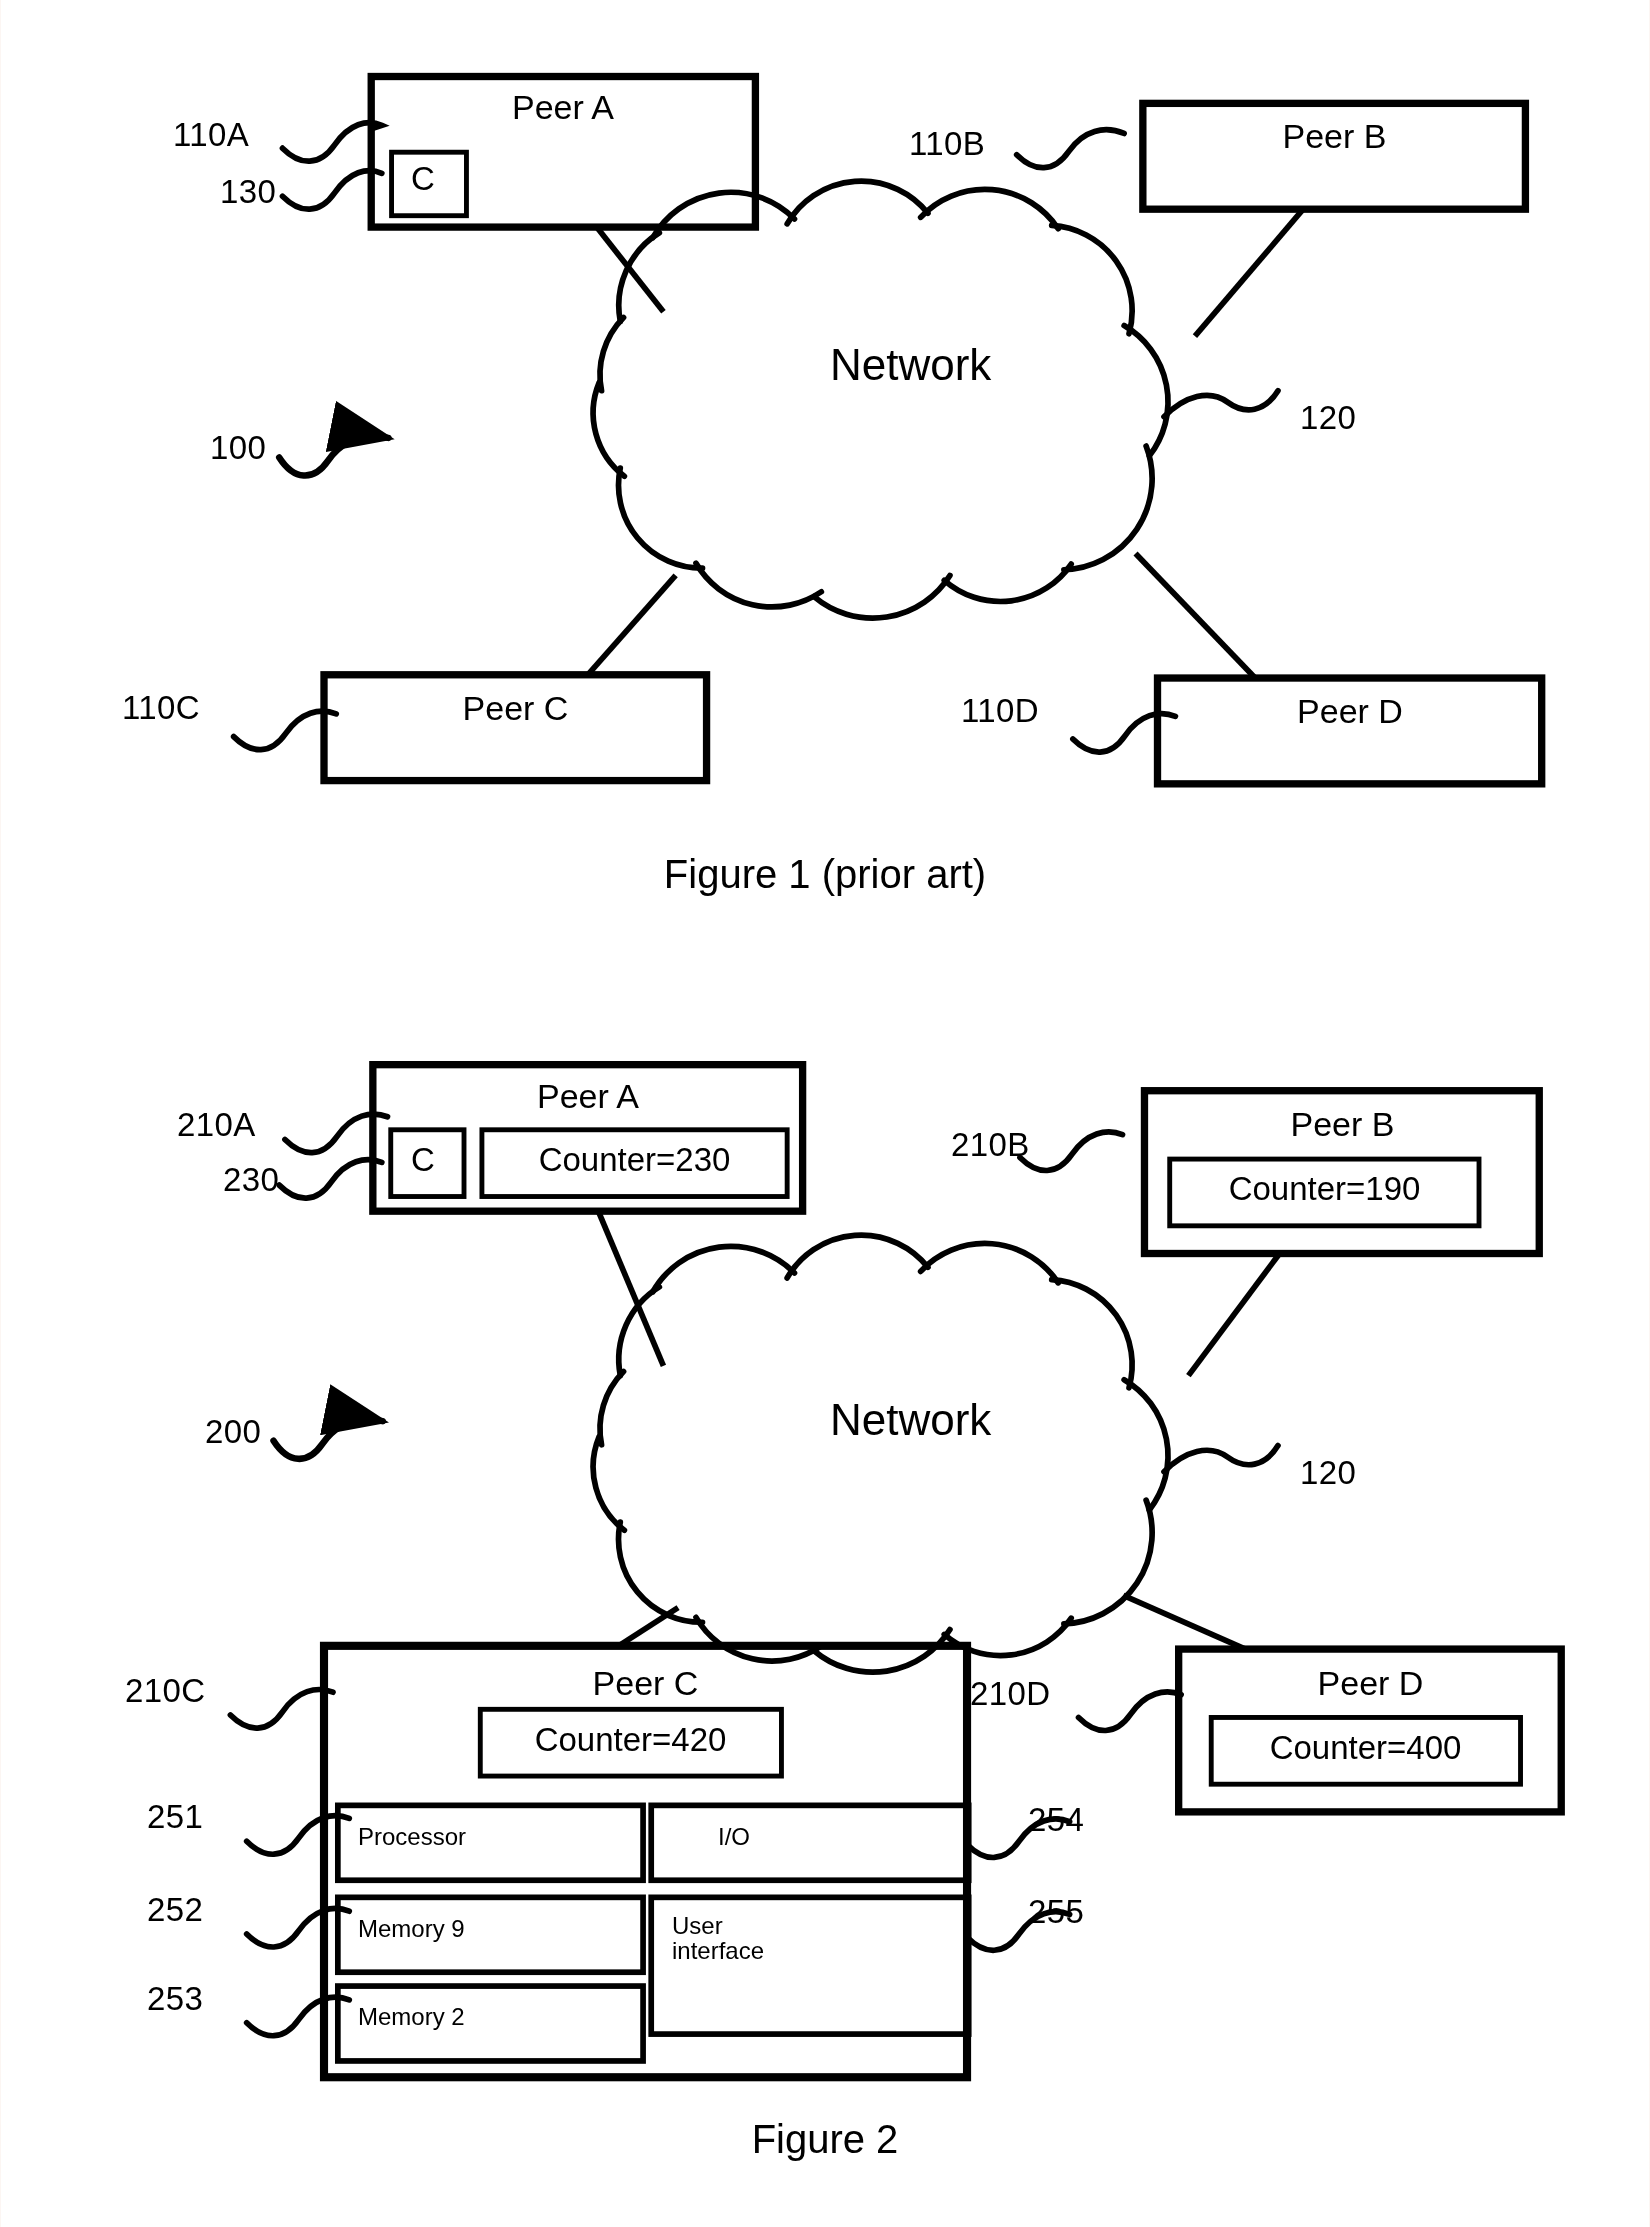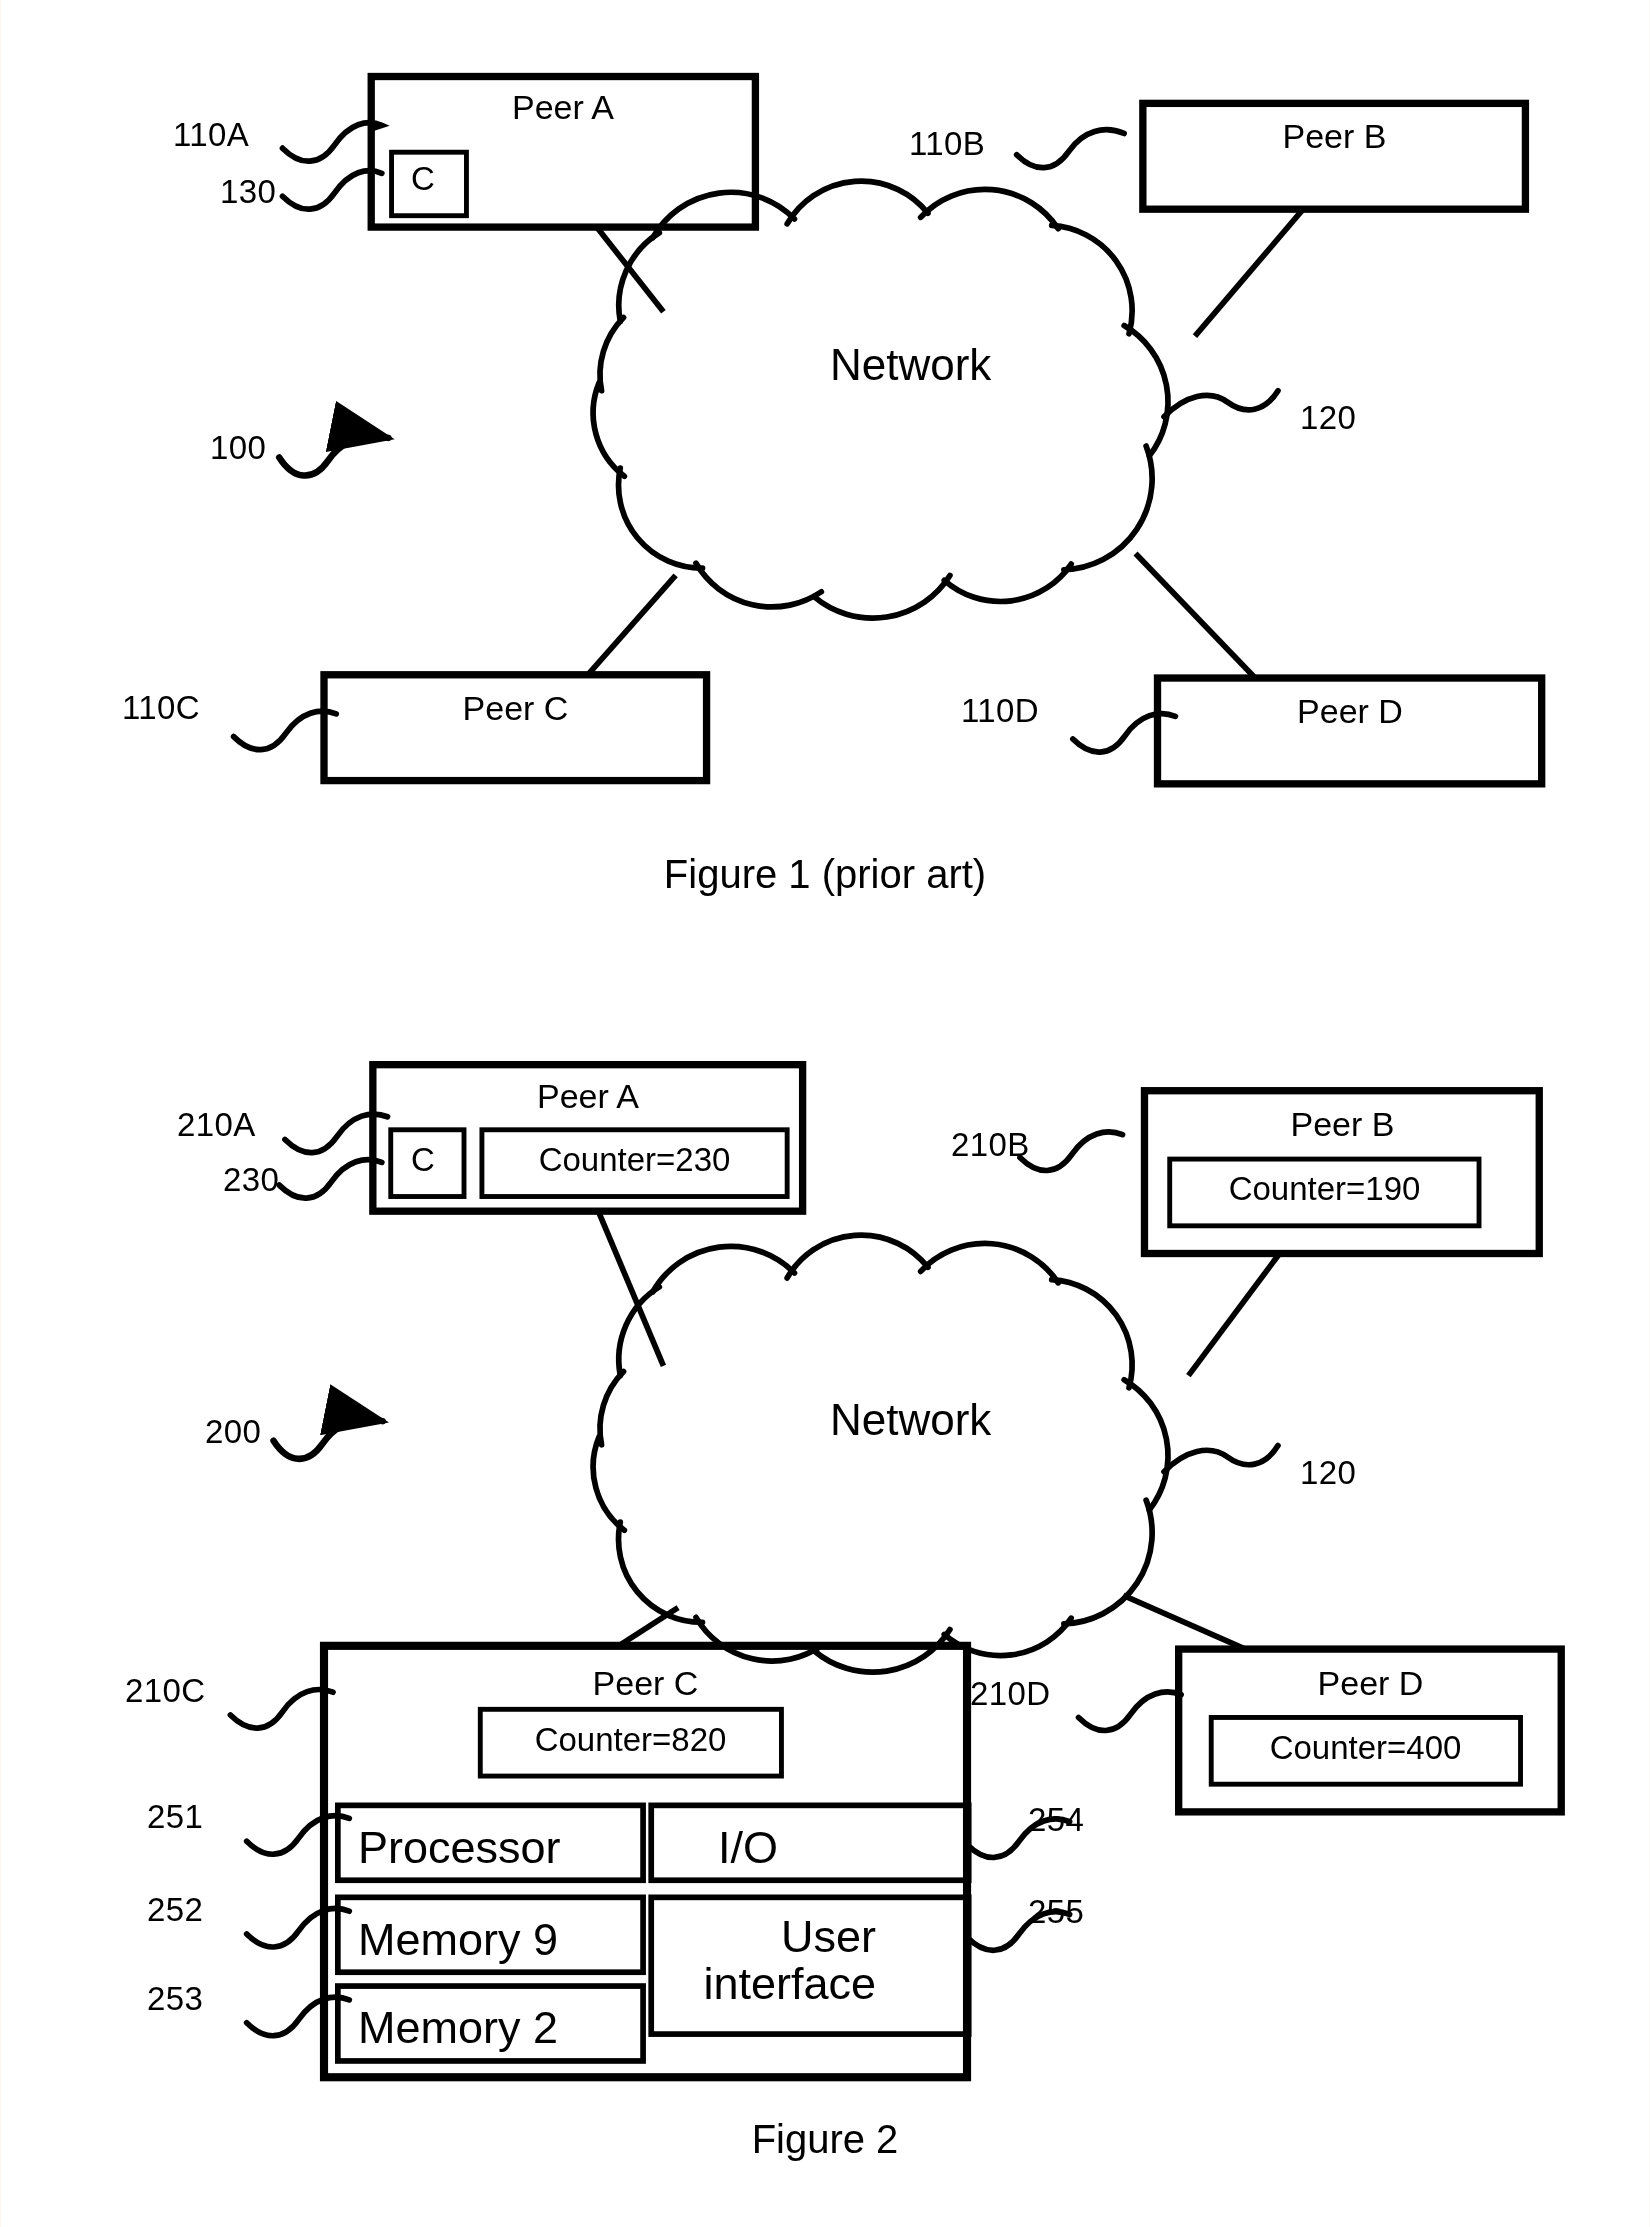--- a/index.html
+++ b/index.html
@@ -47,22 +47,21 @@
   .cletter {
     font-size: 33px;
   }
   .cloudlabel {
     font-size: 44px;
   }
   .figcap {
     font-size: 40px;
   }
   .comp {              
-    font-size: 45px;
-    text-align: right;
+    font-size: 24px;
   }
 </style>
 </head>
 <body>
 
 <div id="page">
 
   <svg id="art" viewBox="0 0 2027 2736" xmlns="http://www.w3.org/2000/svg">
     <defs>
       <marker id="arrowhead" markerWidth="10" markerHeight="8" refX="9" refY="4" orient="auto" markerUnits="strokeWidth">
@@ -211,21 +210,21 @@
   <span class="txt cletter" style="left:411px;  top:1143px;">C</span>
   <span class="txt boxlabel" style="left:373px;  top:1079px; width:430px;">Peer A</span>
   <span class="txt counter" style="left:482px;  top:1143px; width:305px; text-align:center;">Counter=230</span>
 
   <span class="txt ref" style="left:951px; top:1128px;">210B</span>
   <span class="txt boxlabel" style="left:1145px; top:1107px; width:395px;">Peer B</span>
   <span class="txt counter" style="left:1170px; top:1172px; width:309px; text-align:center;">Counter=190</span>
 
   <span class="txt ref" style="left:125px;  top:1674px;">210C</span>
   <span class="txt boxlabel" style="left:324px;  top:1666px; width:643px;">Peer C</span>
-  <span class="txt counter" style="left:480px;  top:1723px; width:301px; text-align:center;">Counter=820</span>
+  <span class="txt counter" style="left:480px;  top:1723px; width:301px; text-align:center;">Counter=420</span>
 
   <span class="txt ref" style="left:147px;  top:1800px;">251</span>
   <span class="txt comp" style="left:358px;  top:1824px;">Processor</span>
 
   <span class="txt ref" style="left:147px;  top:1893px;">252</span>
   <span class="txt comp" style="left:358px;  top:1916px;">Memory 9</span>
 
   <span class="txt ref" style="left:147px;  top:1982px;">253</span>
   <span class="txt comp" style="left:358px;  top:2004px;">Memory 2</span>
 

